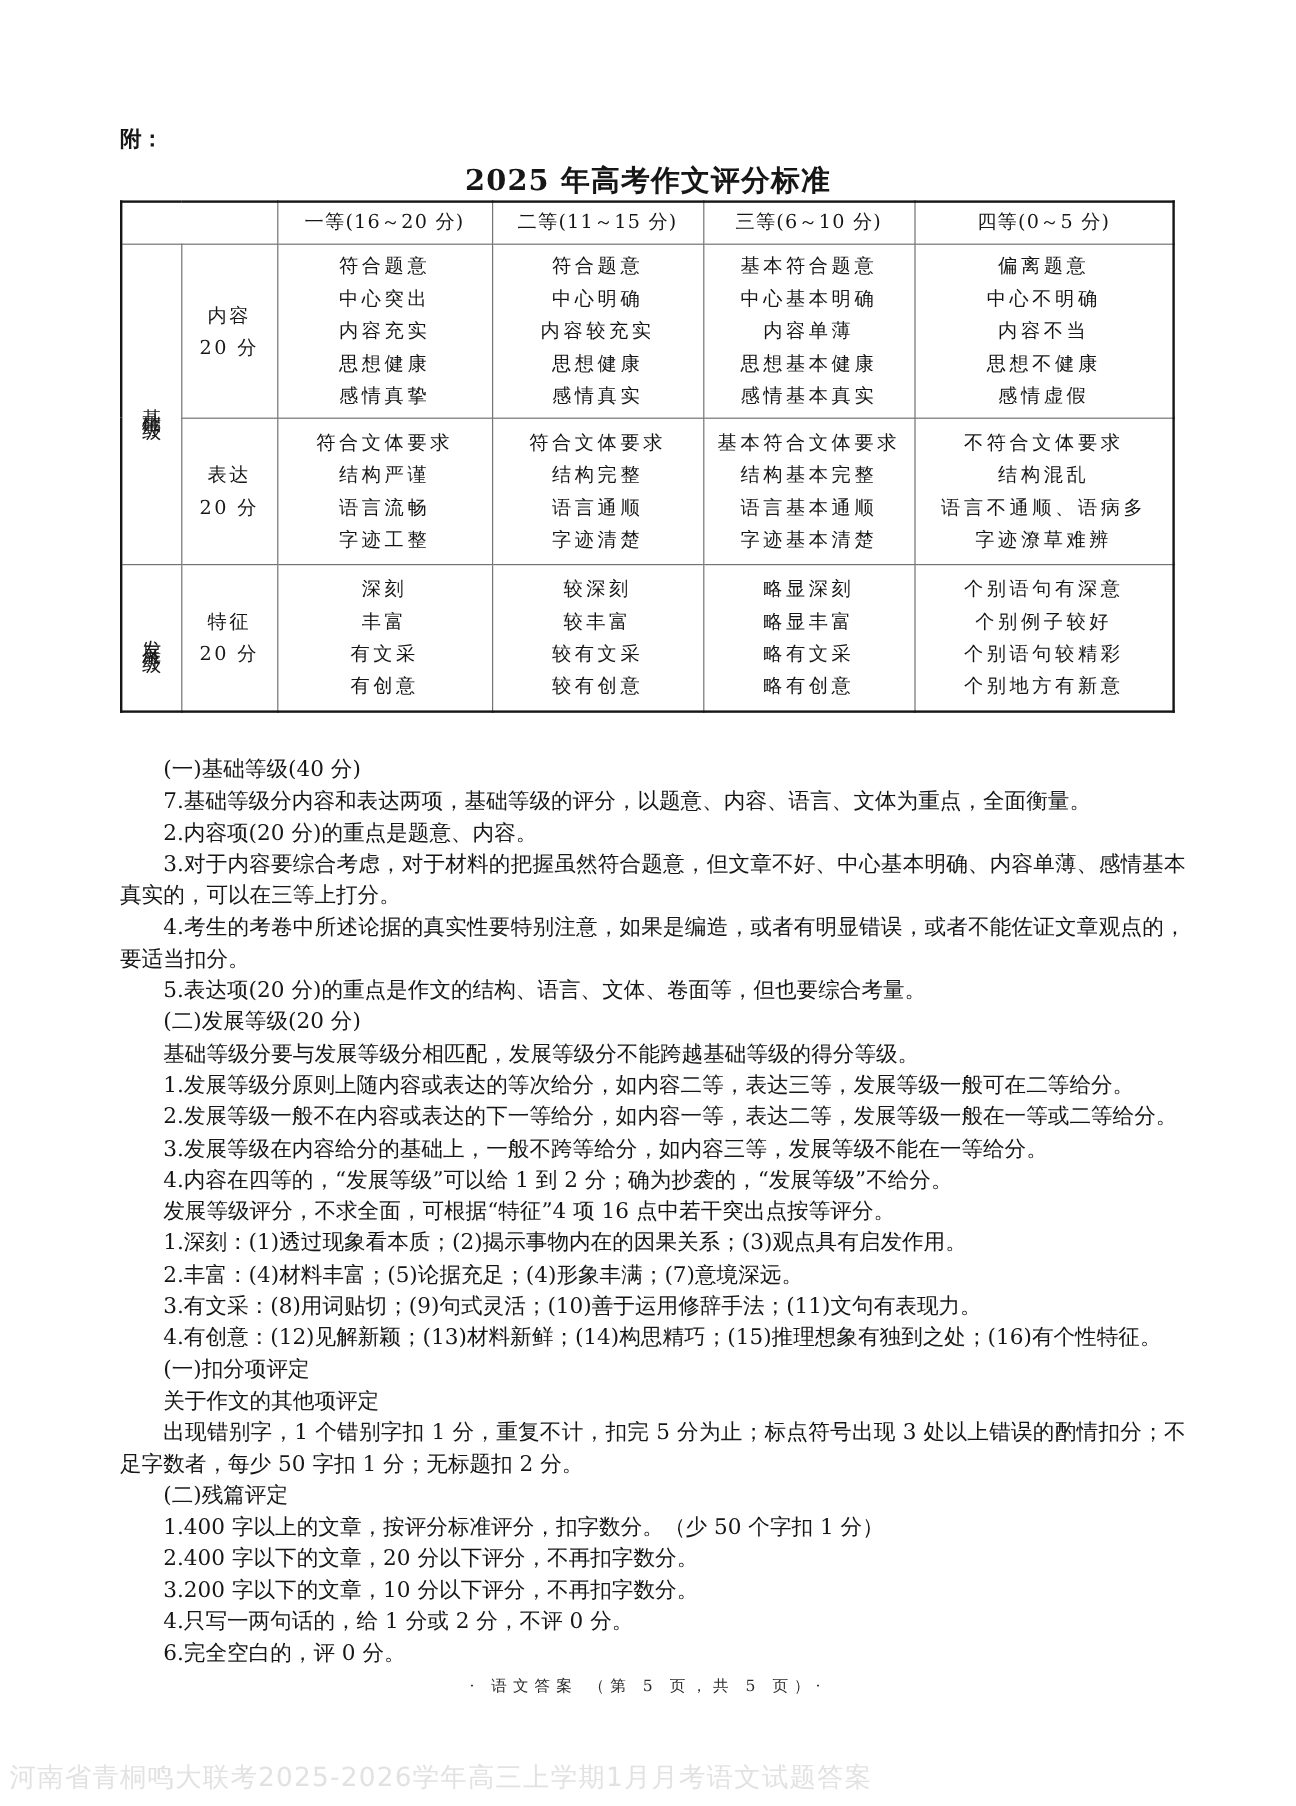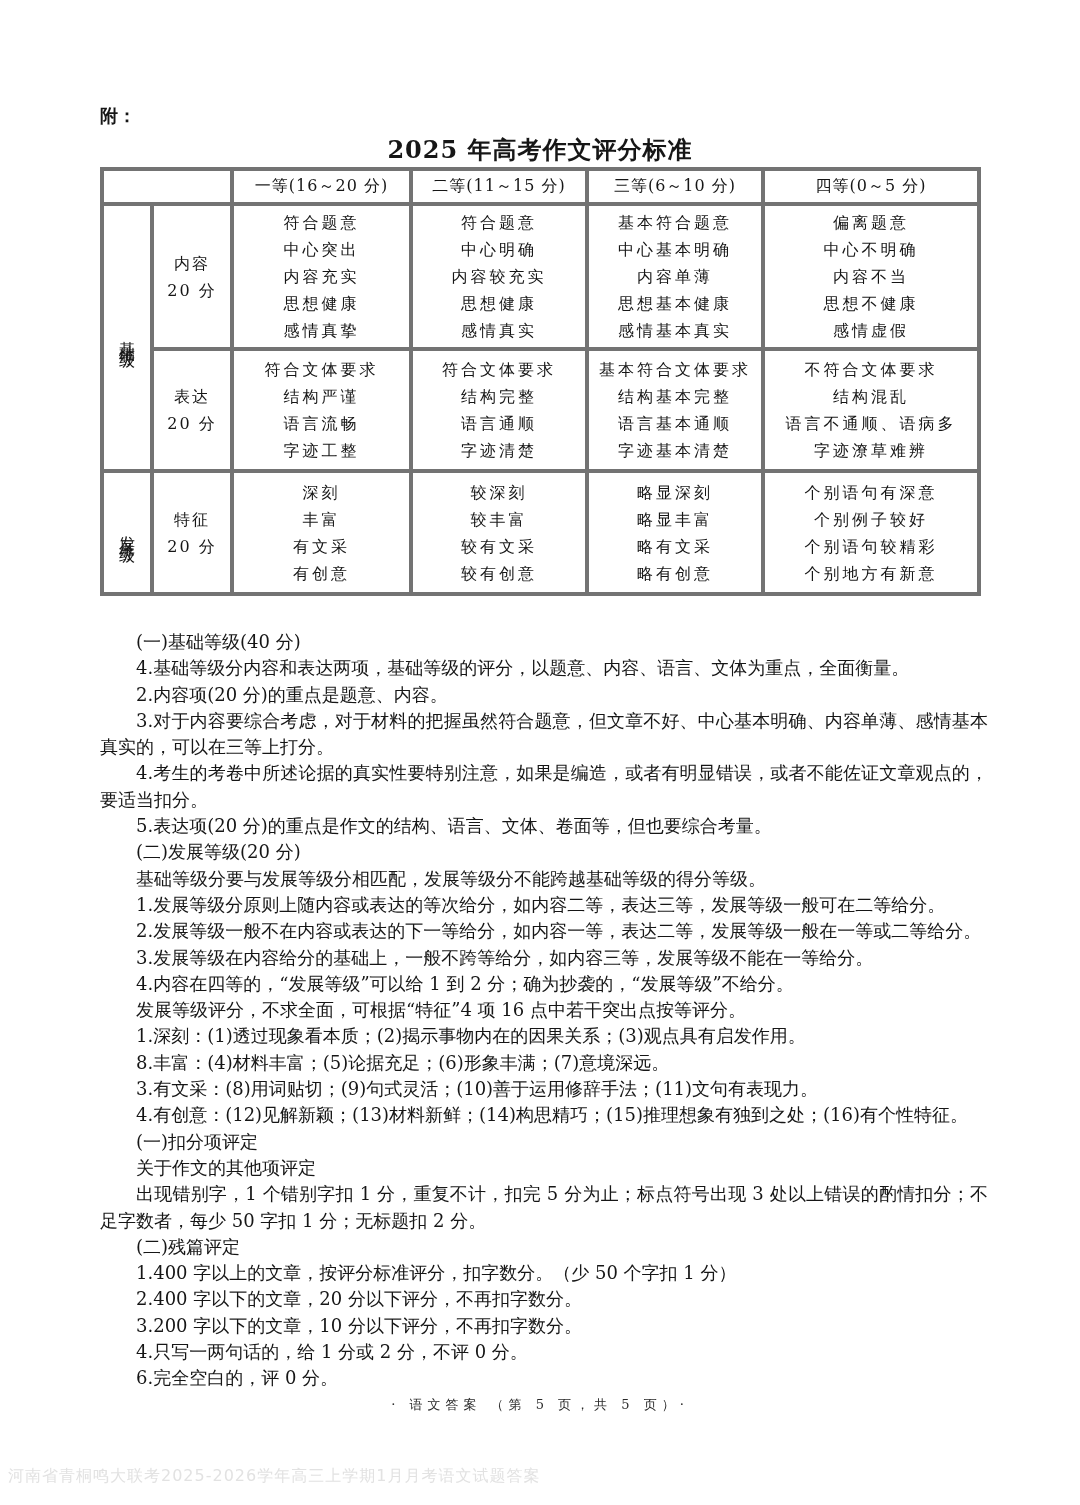--- a/index.html
+++ b/index.html
@@ -20,21 +20,21 @@
     text-align:center;font-size:24px;font-weight:700;
     letter-spacing:1px;
   }
   table.scoring{
     position:absolute;left:100px;top:167px;
     width:877px;
     border-collapse:collapse;table-layout:fixed;
     font-size:16px;
   }
   table.scoring td{
-    border:4px solid #737373;
+    border:1px solid #737373;
     text-align:center;vertical-align:middle;
     padding:0;
   }
   table.scoring{border:2px solid #161616;}
   tr.r-head{height:35px;}
   tr.r-content{height:145px;}
   tr.r-express{height:122px;}
   tr.r-feature{height:123px;}
   td.grade-head{font-size:16px;letter-spacing:1px;}
   td.group-cell{width:50px;}
@@ -51,21 +51,21 @@
     text-align:justify;
   }
   .notes p{margin:0;text-indent:2em;}
   .page-footer{
     position:absolute;left:0;top:1396px;width:1080px;
     text-align:center;font-size:13px;letter-spacing:5px;
     color:#2a2a2a;
   }
   .watermark{
     position:absolute;left:8px;top:1466px;
-    font-size:16px;color:#e2e2e2;letter-spacing:1px;
+    font-size:22px;color:#e2e2e2;letter-spacing:1px;
     font-family:"DejaVu Sans","Liberation Sans",sans-serif;
     white-space:nowrap;
   }
 </style>
 </head>
 <body>
 
 <div class="page">
 
   <div class="appendix-label">附：</div>
@@ -153,34 +153,34 @@
         <td class="crit-cell">个别语句有深意
 个别例子较好
 个别语句较精彩
 个别地方有新意</td>
       </tr>
     </tbody>
   </table>
 
   <div class="notes">
     <p>(一)基础等级(40 分)</p>
-    <p>4.基础等级分内容和表达两项，基础等级的评分，以题意、内容、语言、文体为重点，全面衡量。</p>
+    <p>7.基础等级分内容和表达两项，基础等级的评分，以题意、内容、语言、文体为重点，全面衡量。</p>
     <p>2.内容项(20 分)的重点是题意、内容。</p>
     <p>3.对于内容要综合考虑，对于材料的把握虽然符合题意，但文章不好、中心基本明确、内容单薄、感情基本真实的，可以在三等上打分。</p>
     <p>4.考生的考卷中所述论据的真实性要特别注意，如果是编造，或者有明显错误，或者不能佐证文章观点的，要适当扣分。</p>
     <p>5.表达项(20 分)的重点是作文的结构、语言、文体、卷面等，但也要综合考量。</p>
     <p>(二)发展等级(20 分)</p>
     <p>基础等级分要与发展等级分相匹配，发展等级分不能跨越基础等级的得分等级。</p>
     <p>1.发展等级分原则上随内容或表达的等次给分，如内容二等，表达三等，发展等级一般可在二等给分。</p>
     <p>2.发展等级一般不在内容或表达的下一等给分，如内容一等，表达二等，发展等级一般在一等或二等给分。</p>
     <p>3.发展等级在内容给分的基础上，一般不跨等给分，如内容三等，发展等级不能在一等给分。</p>
     <p>4.内容在四等的，“发展等级”可以给 1 到 2 分；确为抄袭的，“发展等级”不给分。</p>
     <p>发展等级评分，不求全面，可根据“特征”4 项 16 点中若干突出点按等评分。</p>
     <p>1.深刻：(1)透过现象看本质；(2)揭示事物内在的因果关系；(3)观点具有启发作用。</p>
-    <p>8.丰富：(4)材料丰富；(5)论据充足；(6)形象丰满；(7)意境深远。</p>
+    <p>2.丰富：(4)材料丰富；(5)论据充足；(4)形象丰满；(7)意境深远。</p>
     <p>3.有文采：(8)用词贴切；(9)句式灵活；(10)善于运用修辞手法；(11)文句有表现力。</p>
     <p>4.有创意：(12)见解新颖；(13)材料新鲜；(14)构思精巧；(15)推理想象有独到之处；(16)有个性特征。</p>
     <p>(一)扣分项评定</p>
     <p>关于作文的其他项评定</p>
     <p>出现错别字，1 个错别字扣 1 分，重复不计，扣完 5 分为止；标点符号出现 3 处以上错误的酌情扣分；不足字数者，每少 50 字扣 1 分；无标题扣 2 分。</p>
     <p>(二)残篇评定</p>
     <p>1.400 字以上的文章，按评分标准评分，扣字数分。（少 50 个字扣 1 分）</p>
     <p>2.400 字以下的文章，20 分以下评分，不再扣字数分。</p>
     <p>3.200 字以下的文章，10 分以下评分，不再扣字数分。</p>
     <p>4.只写一两句话的，给 1 分或 2 分，不评 0 分。</p>

